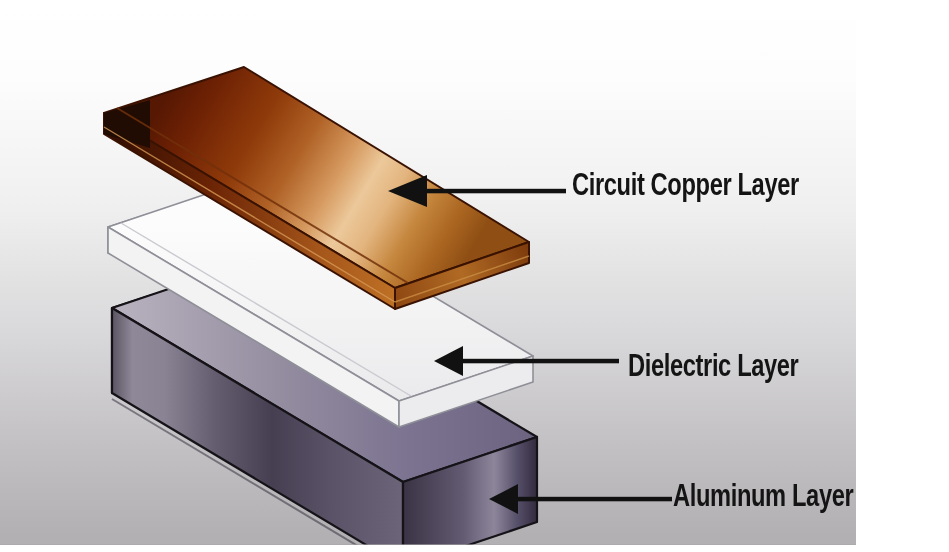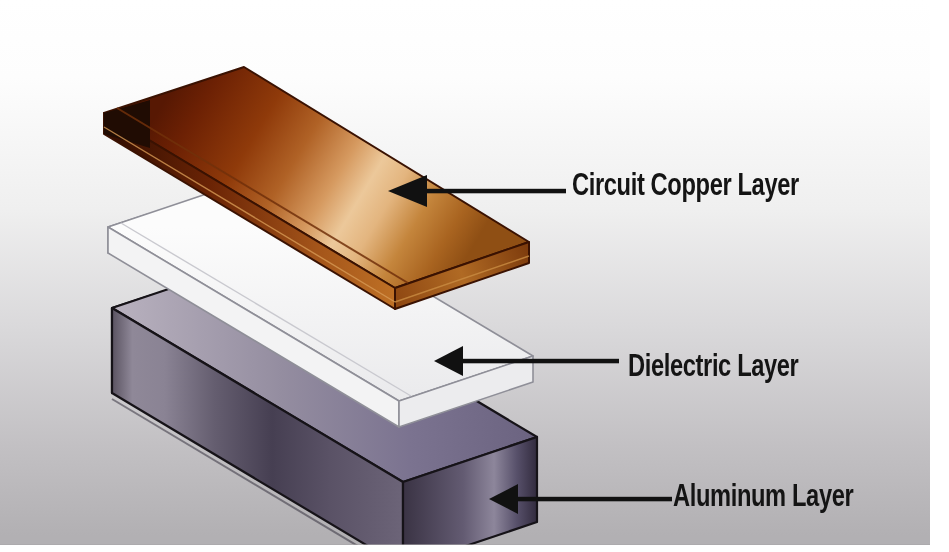--- a/index.html
+++ b/index.html
@@ -1,18 +1,18 @@
 <!DOCTYPE html>
 <html><head>
 <meta charset="utf-8">
 <style>
   html,body{margin:0;padding:0;}
   #stage{
     position:relative;
-    width:930px;height:552px;
+    width:856px;height:552px;
     overflow:hidden;
     background:linear-gradient(180deg,#ffffff 0%,#fdfdfd 14%,#efefef 38%,#d9d8da 60%,#c3c1c4 80%,#b2b0b3 97%);
     font-family:"Liberation Sans",sans-serif;
     text-align:center;
   }
   #scene-svg{position:absolute;left:0;top:0;}
   .layer-label{
     position:absolute;
     font-family:"Liberation Sans",sans-serif;
     font-weight:700;

